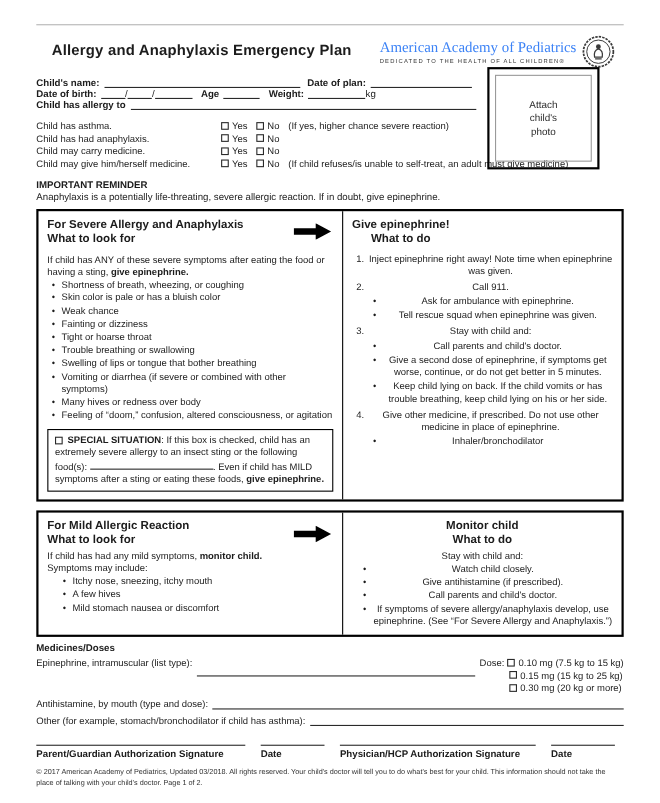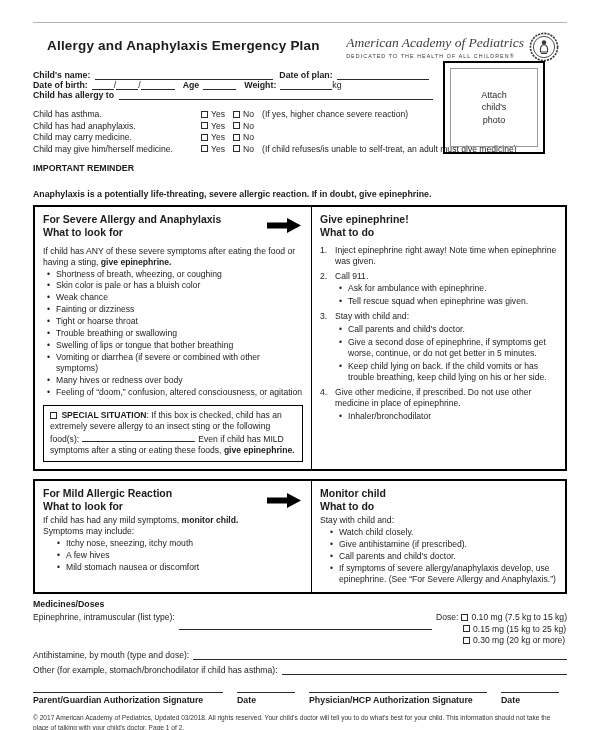--- a/index.html
+++ b/index.html
@@ -6,21 +6,21 @@
   html,body { width:600px; height:730px; background:#fff; overflow:hidden; }
   body { font-family:"Liberation Sans","DejaVu Sans",sans-serif; color:#1c1c1c; }
   .page { position:relative; width:600px; height:534px; padding:0 33px; }
   .top-rule { border-top:1px solid #b5b5b5; margin:0 0 0 0; position:absolute; top:22px; left:33px; right:33px; }
 
   
   .header { display:flex; justify-content:space-between; align-items:flex-start; padding-top:32px; }
   .doc-title { font-size:13.5px; font-weight:bold; letter-spacing:.2px; padding-top:6px; padding-left:14px; }
   .logo-wrap { display:flex; align-items:center; gap:5px; padding-right:8px; }
   .logo-text { text-align:left; }
-  .logo-name { font-family:"Liberation Serif","DejaVu Serif",serif; font-size:13.5px; color:#404040;font-style:italic; }
+  .logo-name { font-family:"Liberation Serif","DejaVu Serif",serif; font-size:13.5px; color:#3b82f6; }
   .logo-tagline { font-size:5.3px; letter-spacing:1.1px; color:#333; margin-top:2px; }
   .seal { width:30px; height:30px; }
 
   
   .fieldzone { position:relative; margin-top:8px; }
   .frow { display:flex; align-items:flex-end; font-size:8.8px; width:400px; white-space:nowrap; }
   .frow b { font-weight:bold; }
   .blank { display:inline-block; border-bottom:1px solid #2a2a2a; height:10px; }
   .grow { flex:1; }
   .photo-box { position:absolute; right:22px; top:-9px; width:102px; height:93px; border:2.5px solid #000; padding:5px; }
@@ -31,26 +31,26 @@
   .questions { margin-top:9px; font-size:8.6px; }
   .qrow { display:flex; align-items:center; margin-top:1.5px; white-space:nowrap; }
   .qlabel { width:168px; flex-shrink:0; }
   .cb { display:inline-block; width:7px; height:7px; border:1px solid #2a2a2a; margin-right:3px; flex-shrink:0; vertical-align:-1px; }
   .qyn { margin-right:8px; }
   .qnote { }
 
   
   .reminder { margin-top:9px; font-size:8.8px; }
   .reminder .h { font-weight:bold; }
-  .reminder .t { font-weight:bold; margin-top:16px; }
+  .reminder .t { font-weight:normal; margin-top:1px; }
 
   
   .bigbox { border:2px solid #000; margin-top:6px; display:grid; grid-template-columns:276px 1fr; }
   .col { padding:6px 8px 7px 8px; font-size:8.6px; line-height:1.27; }
-  .col.right { border-left:1.5px solid #000; }
+  .col.right { border-left:1.5px solid #000;text-align:center; }
   .box-head { display:flex; justify-content:space-between; align-items:center; }
   .box-title { font-weight:bold; font-size:10.5px; line-height:1.25; }
   .arrow-icon { flex-shrink:0; margin-right:2px; }
   .intro { margin-top:7px; }
   ul.bullets { list-style:none; margin-top:1px; }
   ul.bullets li { padding-left:13px; position:relative; margin-top:1px; }
   ul.bullets li::before { content:"•"; position:absolute; left:4px; }
   .special { border:1.5px solid #000; margin-top:7px; padding:4px 5px 5px 6px; line-height:1.3; }
   .special .cb { margin-right:2px; }
 

